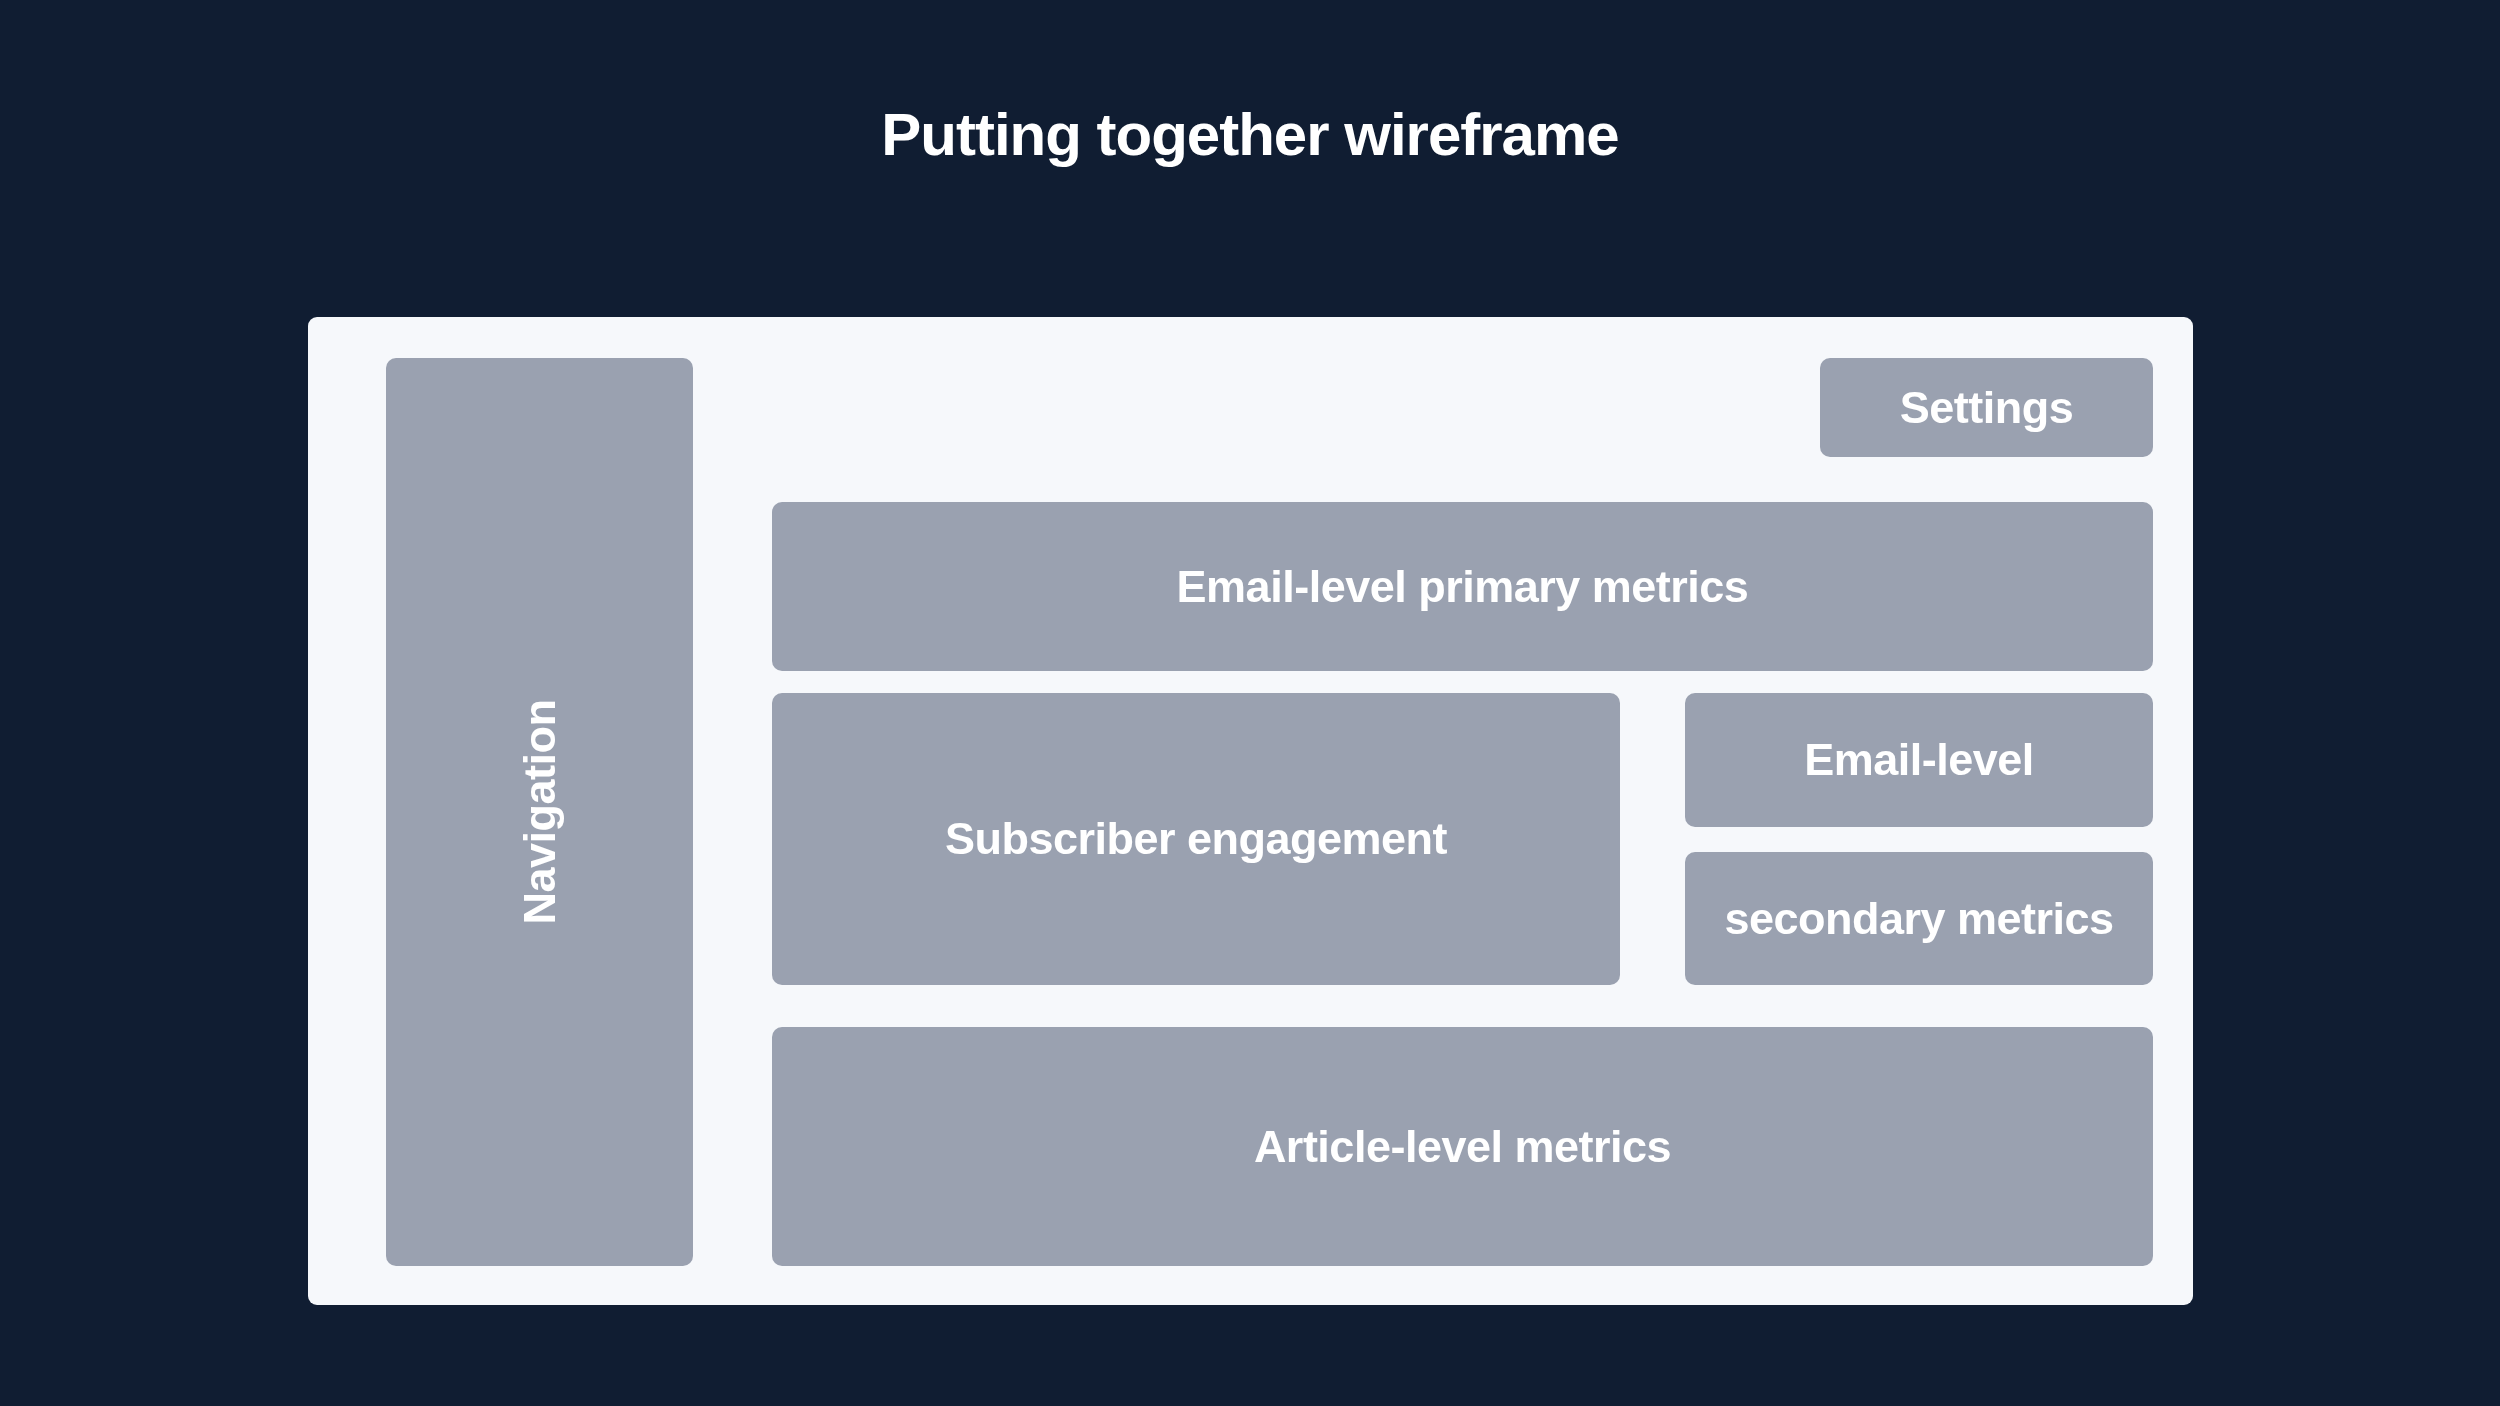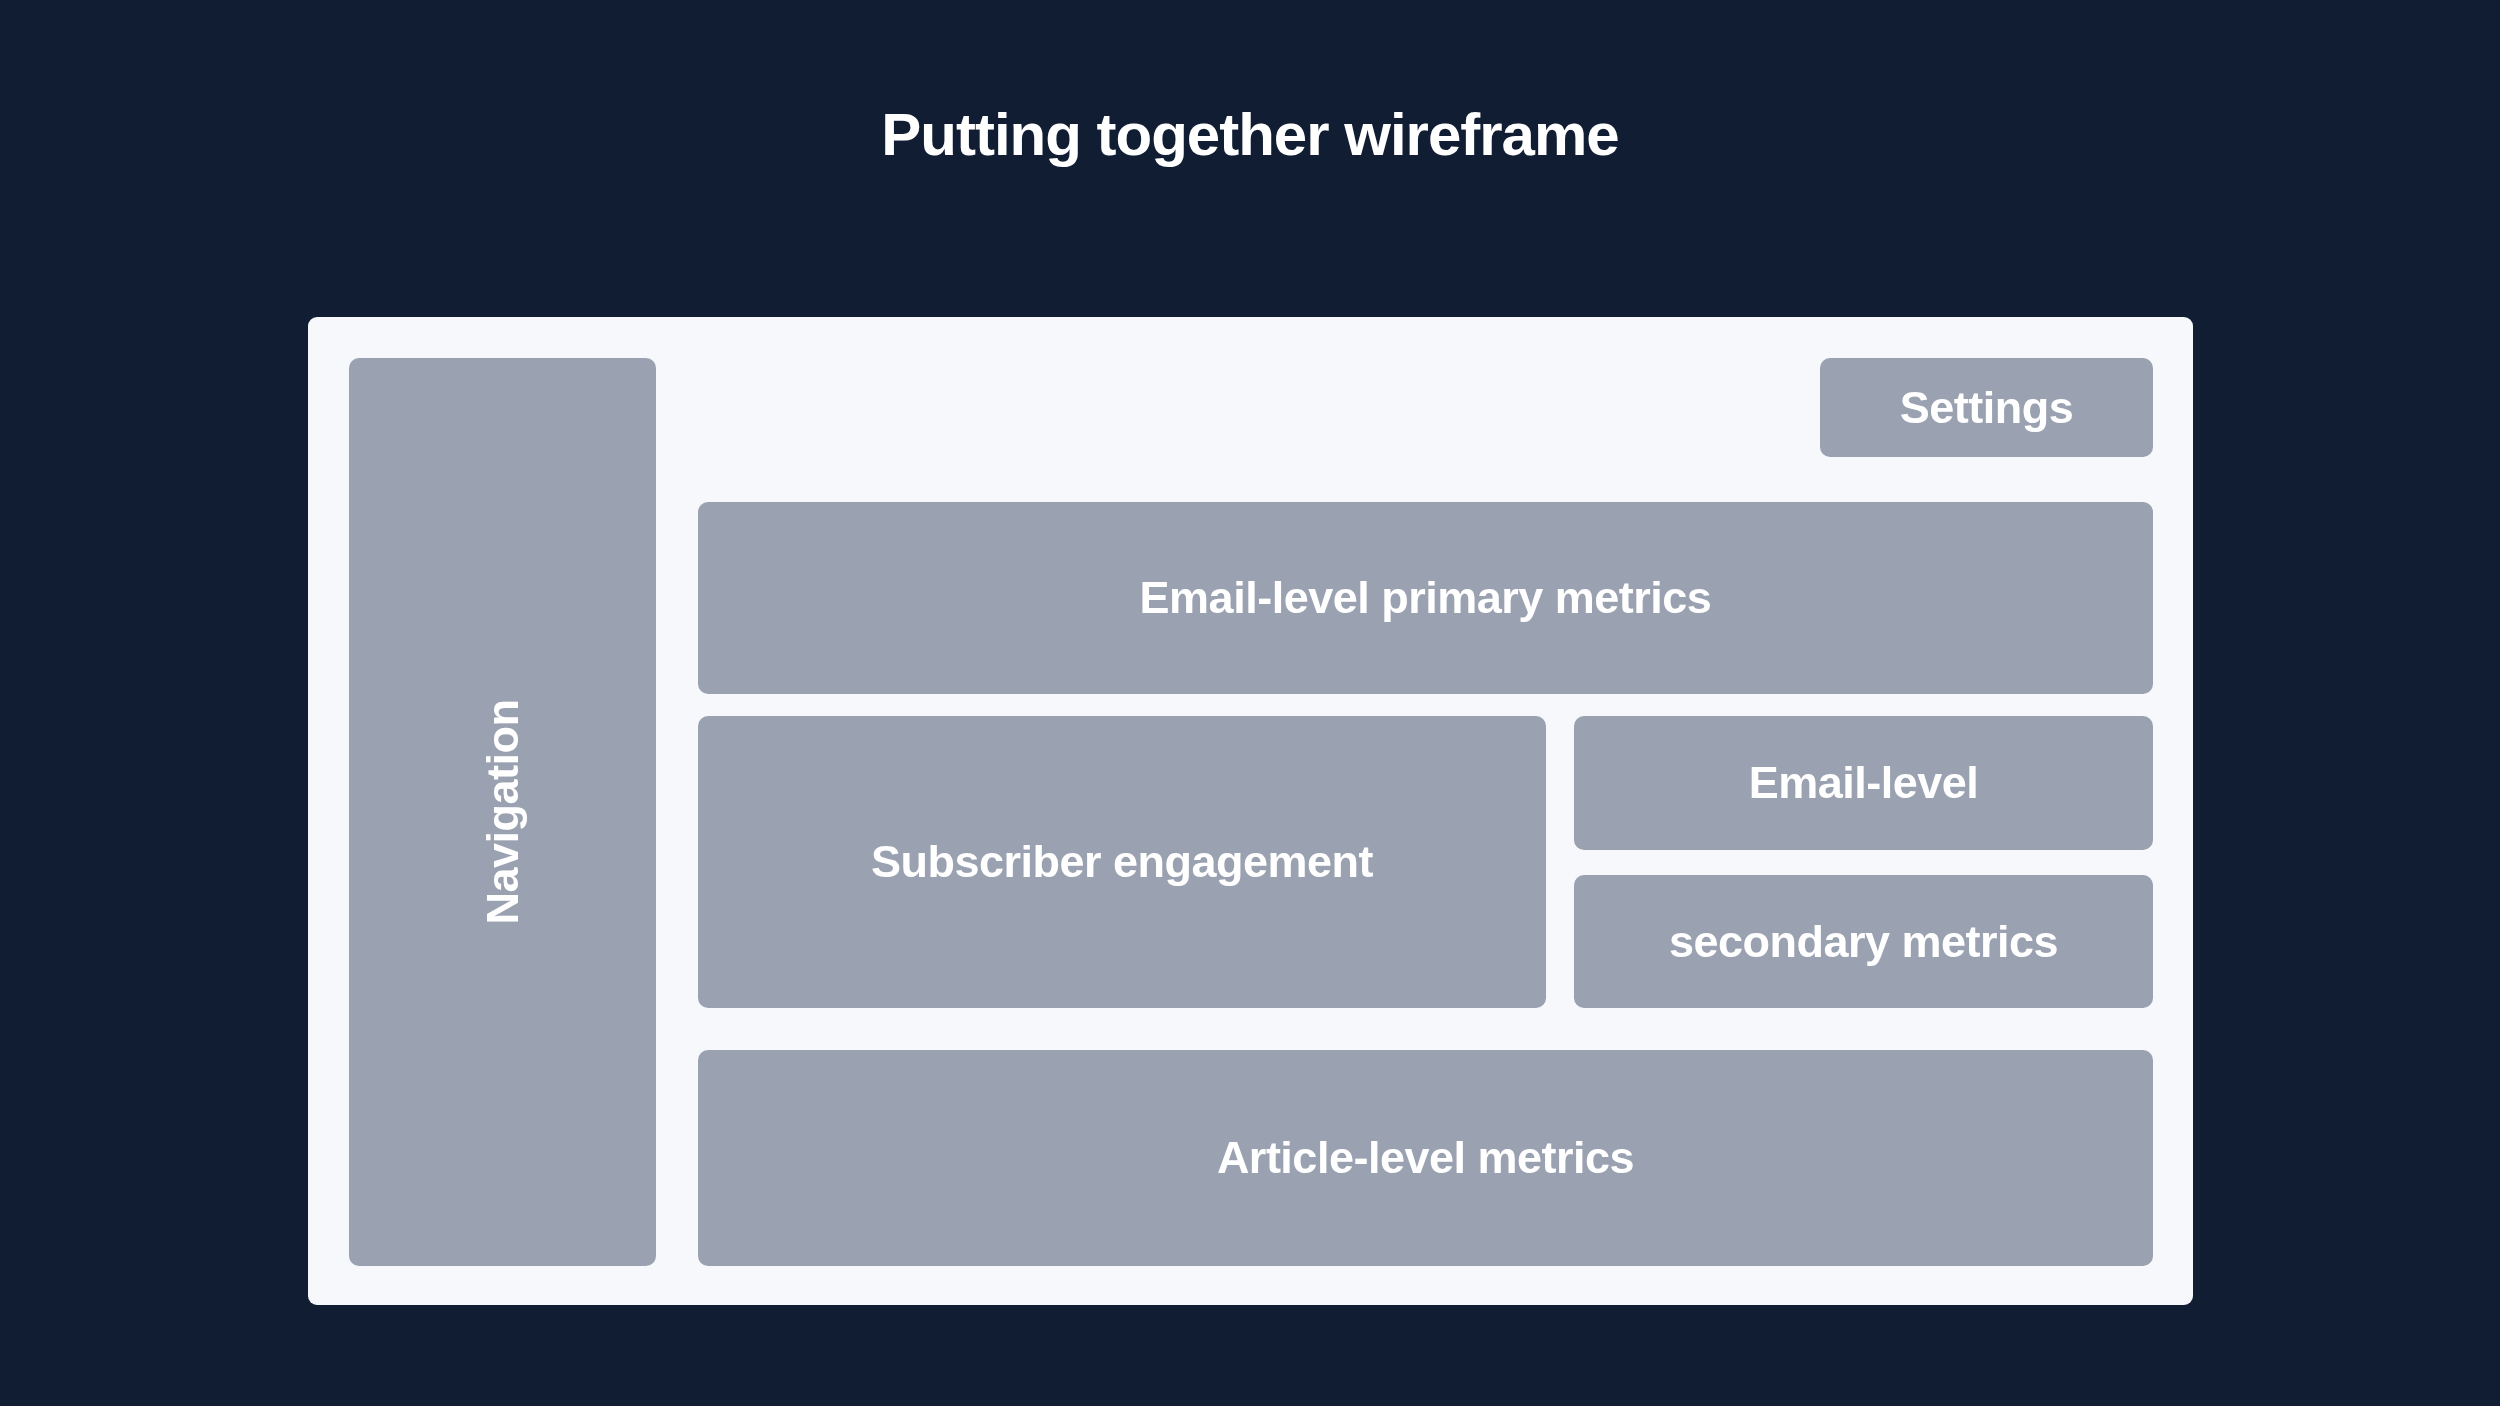--- a/index.html
+++ b/index.html
@@ -44,20 +44,21 @@
     background: var(--block);
     border-radius: 10px;
     display: flex;
     align-items: center;
     justify-content: center;
     color: var(--text);
     font-size: 45px;
     font-weight: 700;
     letter-spacing: -0.5px;
     white-space: nowrap;
+    margin-left: 37px;
   }
 
   .nav-block { width: 307px; flex: none; }
   .nav-label {
     transform: rotate(-90deg);
     white-space: nowrap;
   }
 
   .content-col {
     flex: 1;
@@ -66,21 +67,21 @@
   }
 
   .settings-row {
     height: 99px;
     display: flex;
     justify-content: flex-end;
     margin-bottom: 45px;
   }
   .settings-block { width: 333px; height: 99px; }
 
-  .primary-bar { height: 192px; margin-bottom: 22px; }
+  .primary-bar { height: 169px; margin-bottom: 22px; }
 
   .middle-row {
     height: 292px;
     display: flex;
     gap: 28px;
     margin-bottom: 42px;
   }
   .subscriber-block { width: 848px; flex: none; }
   .right-col {
     flex: 1;

